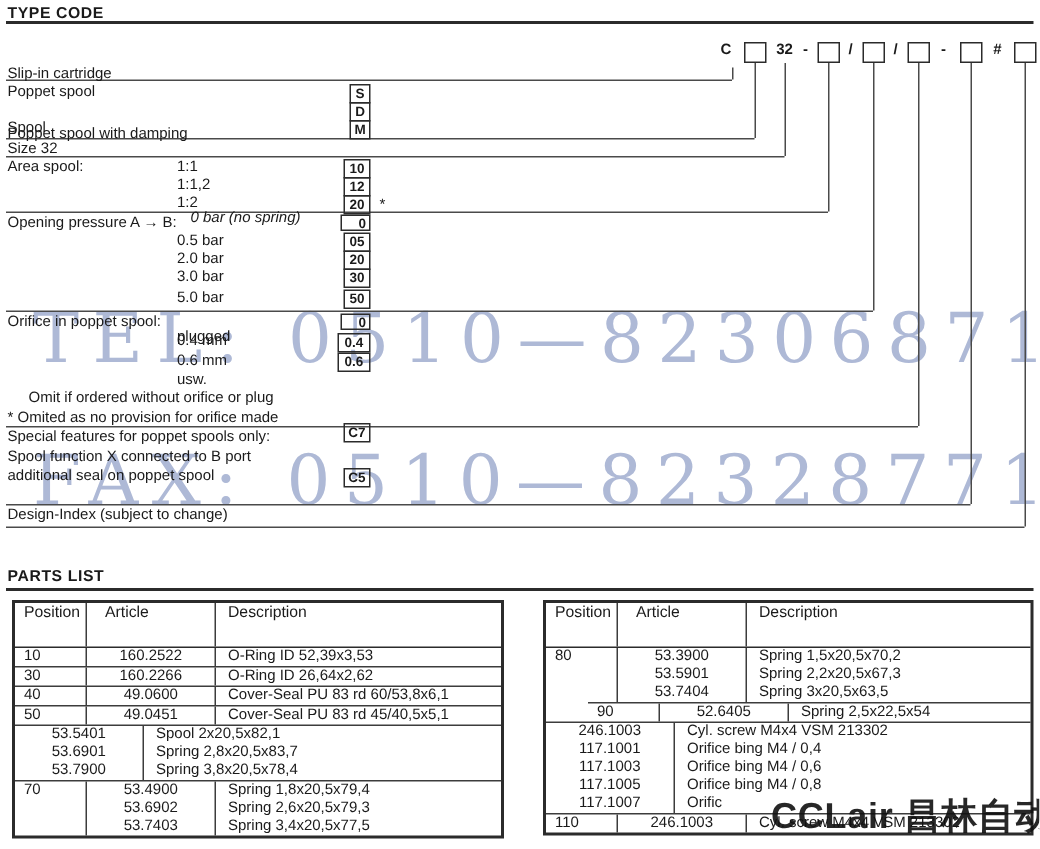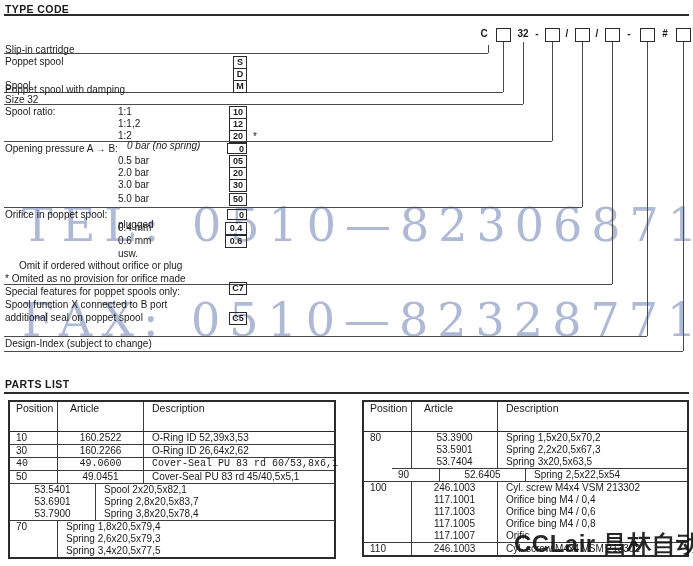--- a/index.html
+++ b/index.html
@@ -78,21 +78,21 @@
       <span class="code-token" style="left: 665px; top: 28px;">#</span>
       <div class="code-box topbox" style="left: 676px; top: 28px;"></div>
       <span class="tc-label" style="left: 5px; top: 44px;">Slip-in cartridge</span>
       <span class="tc-label" style="left: 5px; top: 56px;">Poppet spool</span>
       <div class="code-box" style="right: 446px; top: 56px; width: 12px;">S</div>
       <span class="tc-label" style="left: 5px; top: 84px;">Poppet spool with damping</span>
       <div class="code-box" style="right: 446px; top: 68px; width: 12px;">D</div>
       <span class="tc-label" style="left: 5px; top: 80px;">Spool</span>
       <div class="code-box" style="right: 446px; top: 80px; width: 12px;">M</div>
       <span class="tc-label" style="left: 5px; top: 94px;">Size 32</span>
-      <span class="tc-label" style="left: 5px; top: 106px;">Spool ratio:</span>
+      <span class="tc-label" style="left: 5px; top: 106px;">Area spool:</span>
       <span class="tc-sub" style="left: 118px; top: 106px;">1:1</span>
       <div class="code-box" style="right: 446px; top: 106px; width: 16px;">10</div>
       <span class="tc-sub" style="left: 118px; top: 118px;">1:1,2</span>
       <div class="code-box" style="right: 446px; top: 118px; width: 16px;">12</div>
       <span class="tc-sub" style="left: 118px; top: 130px;">1:2</span>
       <div class="code-box" style="right: 446px; top: 130px; width: 16px;">20</div>
       <span class="tc-note" style="left: 253px; top: 131px;">*</span>
       <span class="tc-label" style="left: 5px; top: 143px;">Opening pressure A → B:</span>
       <span class="tc-sub" style="left: 127px; top: 140px; font-style: italic;">0 bar (no spring)</span>
       <div class="code-box" style="right: 446px; top: 143px; width: 20px; text-align: right; padding-right: 2px; box-sizing: border-box;">0</div>
@@ -142,21 +142,21 @@
       </div>
       <div class="pgroup" style="height: 12px;">
         <div class="cell-pos">30</div>
         <div class="cell-art">
           <div class="sub">160.2266</div>
         </div>
         <div class="cell-desc">
           <div class="sub">O-Ring ID 26,64x2,62</div>
         </div>
       </div>
-      <div class="pgroup" style="height: 12px; font-family: Liberation Mono, monospace;">
+      <div class="pgroup" style="height: 12px;">
         <div class="cell-pos">40</div>
         <div class="cell-art">
           <div class="sub">49.0600</div>
         </div>
         <div class="cell-desc">
           <div class="sub">Cover-Seal PU 83 rd 60/53,8x6,1</div>
         </div>
       </div>
       <div class="pgroup" style="height: 12px;">
         <div class="cell-pos">50</div>
@@ -174,20 +174,25 @@
           <div class="sub">53.7900</div>
         </div>
         <div class="cell-desc">
           <div class="sub">Spool  2x20,5x82,1</div>
           <div class="sub">Spring  2,8x20,5x83,7</div>
           <div class="sub">Spring  3,8x20,5x78,4</div>
         </div>
       </div>
       <div class="pgroup" style="height: 36px;">
         <div class="cell-pos">70</div>
+        <div class="cell-art">
+          <div class="sub">53.4900</div>
+          <div class="sub">53.6902</div>
+          <div class="sub">53.7403</div>
+        </div>
         <div class="cell-desc">
           <div class="sub">Spring  1,8x20,5x79,4</div>
           <div class="sub">Spring  2,6x20,5x79,3</div>
           <div class="sub">Spring  3,4x20,5x77,5</div>
         </div>
       </div>
     </div>
   <div class="ptable" style="left:362px;width:323px;" id="right-table">
       <div class="thead">
         <div class="cell-pos">Position</div>
@@ -210,21 +215,20 @@
       <div class="pgroup" style="height: 12px; margin-left: 28px;">
         <div class="cell-pos">90</div>
         <div class="cell-art">
           <div class="sub">52.6405</div>
         </div>
         <div class="cell-desc">
           <div class="sub">Spring  2,5x22,5x54</div>
         </div>
       </div>
       <div class="pgroup" style="height: 60px;">
-        <div class="cell-pos">100</div>
         <div class="cell-art">
           <div class="sub">246.1003</div>
           <div class="sub">117.1001</div>
           <div class="sub">117.1003</div>
           <div class="sub">117.1005</div>
           <div class="sub">117.1007</div>
         </div>
         <div class="cell-desc">
           <div class="sub">Cyl. screw M4x4 VSM 213302</div>
           <div class="sub">Orifice bing M4 / 0,4</div>

